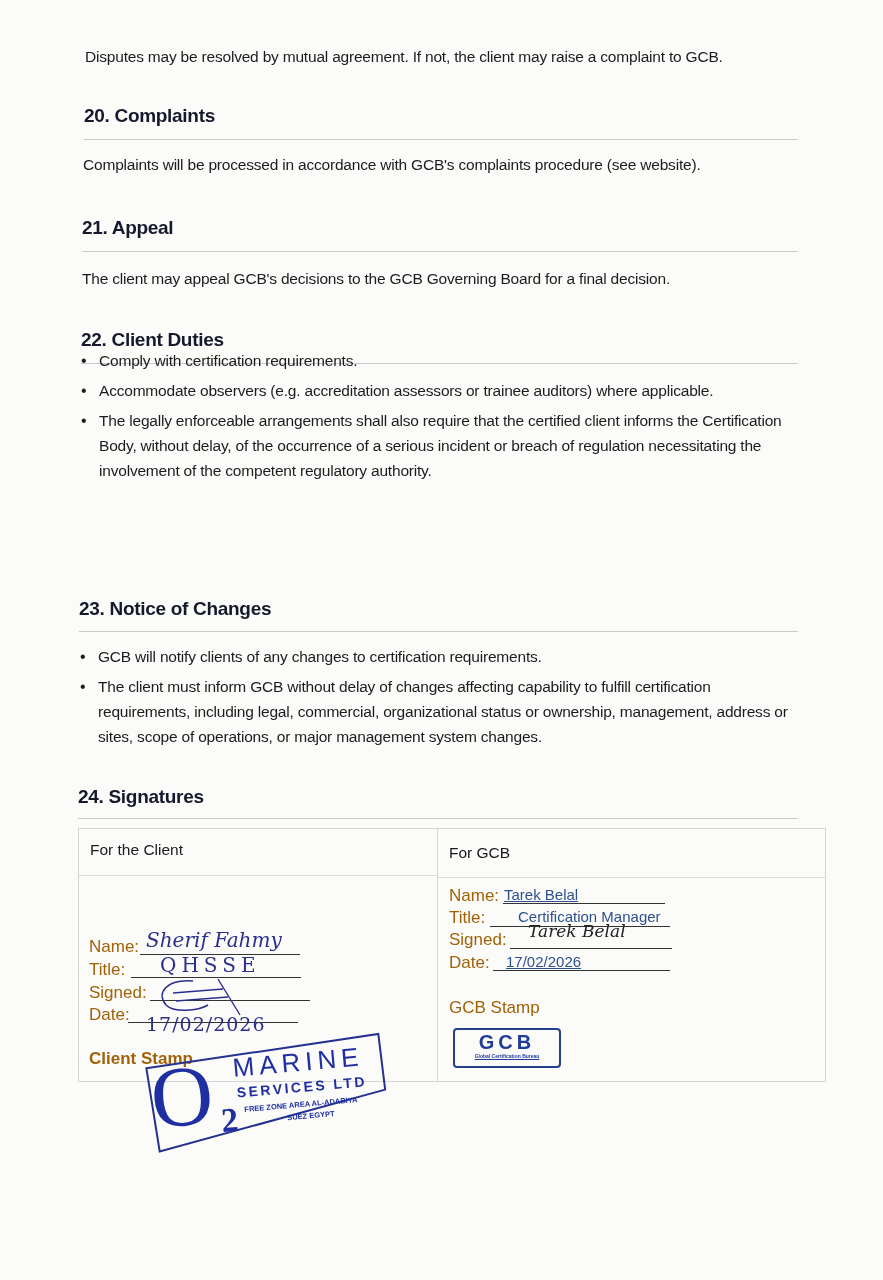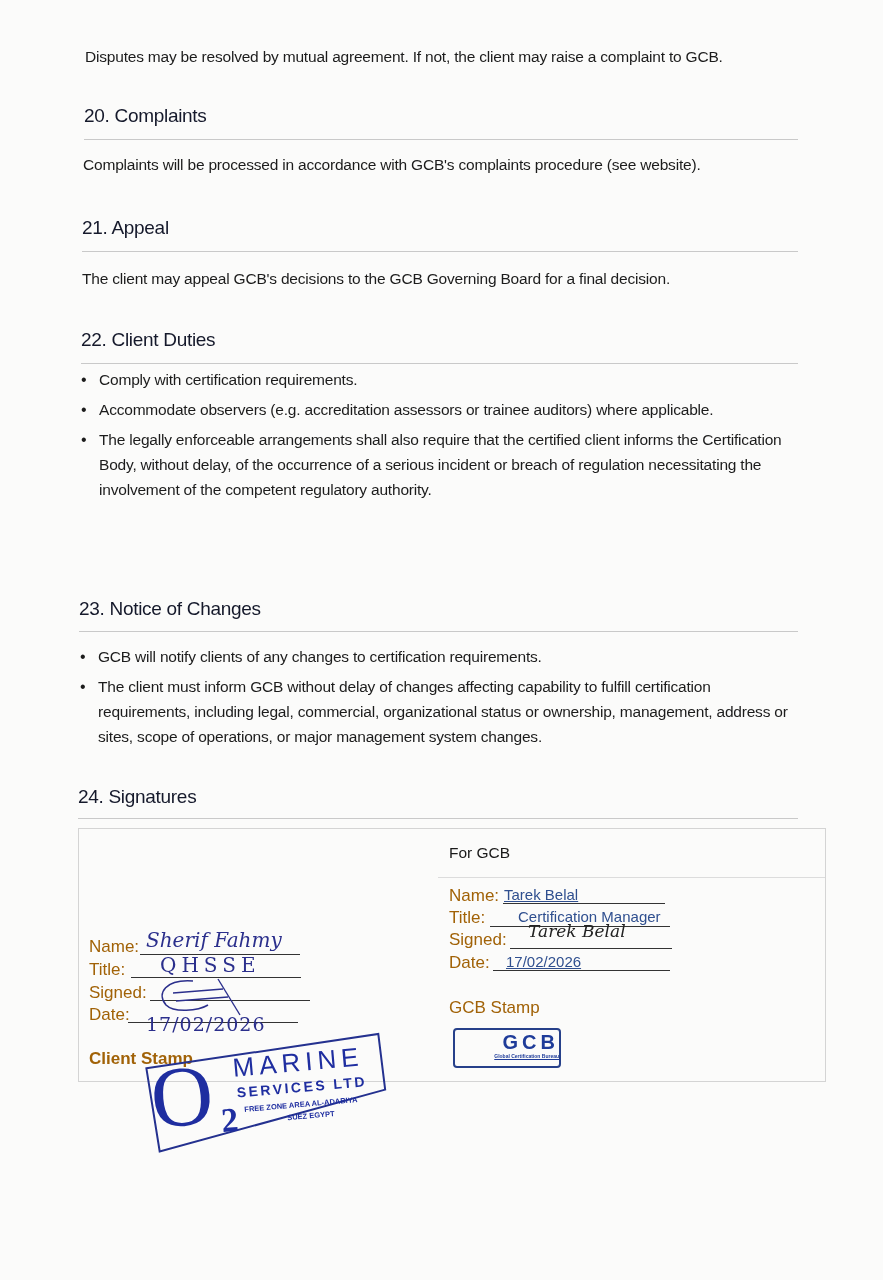--- a/index.html
+++ b/index.html
@@ -2,72 +2,77 @@
 <html><head>
   <meta charset="utf-8">
   <style>
     html, body { margin: 0; padding: 0; }
     body {
       width: 883px; height: 1280px; background: #fbfbfa; position: relative; overflow: hidden;
       font-family: "Liberation Sans", "DejaVu Sans", sans-serif; color: #1a1a1a;
     }
     .page { position: absolute; left: 0; top: 0; width: 883px; height: 1280px; }
     .para { position: absolute; font-size: 15.5px; letter-spacing: -0.2px; color: #1c1c1c; white-space: nowrap; }
-    .heading { position: absolute; font-size: 19px; font-weight: normal; color: #15192b; letter-spacing: -0.3px; }
+    .heading { position: absolute; font-size: 19px; font-weight: bold; color: #15192b; letter-spacing: -0.3px; }
     .rule { position: absolute; height: 1px; background: #c9c9c9; }
     ul.bullets { position: absolute; margin: 0; padding: 0; list-style: none; font-size: 15.5px; letter-spacing: -0.2px; color: #1c1c1c; }
     ul.bullets li { position: relative; padding-left: 20px; line-height: 25px; margin-bottom: 5px; }
     ul.bullets li::before { content: "•"; position: absolute; left: 2px; top: 0; font-size: 16px; }
     .sigtable { position: absolute; left: 78px; top: 828px; width: 746px; height: 252px; border: 1px solid #d4d4d4; }
     .sig-col { position: absolute; top: 0; height: 252px; }
     .sig-col.left { left: 0; width: 358px; border-right: 1px solid #d4d4d4; }
     .sig-col.right { left: 359px; width: 387px; }
     .sig-head { position: absolute; left: 0; right: 0; top: 0; height: 46px; border-bottom: 1px solid #dcdcdc; }
     .sig-head span { position: absolute; left: 11px; top: 12px; font-size: 15.5px; }
     .field { position: absolute; font-size: 17px; white-space: nowrap; color: #a16207; }
     .line { position: absolute; height: 1px; background: #333; }
     .handwriting { position: absolute; font-family: "DejaVu Serif", serif; font-style: italic; color: #2b2f8c; white-space: nowrap; }
     .typed-blue { position: absolute; color: #2f4f8f; font-size: 15px; text-decoration: underline; white-space: nowrap; }
     .stamp-marine { position: absolute; left: 145px; top: 1040px; width: 242px; height: 106px; transform: rotate(-5deg); }
-    .stamp-gcb { position: absolute; left: 453px; top: 1028px; width: 104px; height: 36px; border: 2px solid #26408a; border-radius: 4px; color: #1f3c99; text-align: right; }
+    .stamp-gcb { position: absolute; left: 453px; top: 1028px; width: 104px; height: 36px; border: 2px solid #26408a; border-radius: 4px; color: #1f3c99; text-align: center; }
   </style>
 </head>
 <body>
 
 <div class="page">
 
   <div class="para" style="left:85px; top:48px;">Disputes may be resolved by mutual agreement. If not, the client may raise a complaint to GCB.</div>
 
   <div class="heading" style="left:84px; top:105px;">20. Complaints</div>
   <div class="rule" style="left:84px; top:139px; width:714px;"></div>
   <div class="para" style="left:83px; top:156px;">Complaints will be processed in accordance with GCB's complaints procedure (see website).</div>
 
   <div class="heading" style="left:82px; top:217px;">21. Appeal</div>
   <div class="rule" style="left:82px; top:251px; width:716px;"></div>
   <div class="para" style="left:82px; top:270px;">The client may appeal GCB's decisions to the GCB Governing Board for a final decision.</div>
 
   <div class="heading" style="left:81px; top:329px;">22. Client Duties</div>
   <div class="rule" style="left:81px; top:363px; width:717px;"></div>
-  <ul class="bullets" style="left:79px; top:367px; width:720px;">
+  <ul class="bullets" style="left:79px; top:348px; width:720px;">
     <li>Comply with certification requirements.</li>
     <li>Accommodate observers (e.g. accreditation assessors or trainee auditors) where applicable.</li>
     <li>The legally enforceable arrangements shall also require that the certified client informs the Certification Body, without delay, of the occurrence of a serious incident or breach of regulation necessitating the involvement of the competent regulatory authority.</li>
   </ul>
 
   <div class="heading" style="left:79px; top:598px;">23. Notice of Changes</div>
   <div class="rule" style="left:79px; top:631px; width:719px;"></div>
   <ul class="bullets" style="left:78px; top:644px; width:722px;">
     <li>GCB will notify clients of any changes to certification requirements.</li>
     <li>The client must inform GCB without delay of changes affecting capability to fulfill certification requirements, including legal, commercial, organizational status or ownership, management, address or sites, scope of operations, or major management system changes.</li>
   </ul>
 
   <div class="heading" style="left:78px; top:786px;">24. Signatures</div>
   <div class="rule" style="left:78px; top:818px; width:720px;"></div>
 
   <div class="sigtable">
+    <div class="sig-col left">
+      <div class="sig-head">
+        <span>For the Client</span>
+      </div>
+    </div>
     <div class="sig-col right">
       <div class="sig-head" style="height:48px;">
         <span style="top:15px;">For GCB</span>
       </div>
     </div>
   </div>
 
   <div class="field" style="left:89px; top:937px;">Name:</div>
   <div class="line" style="left:140px; top:954px; width:160px;"></div>
   <div class="handwriting" style="left:146px; top:928px; font-size:20px;">Sherif Fahmy</div>

